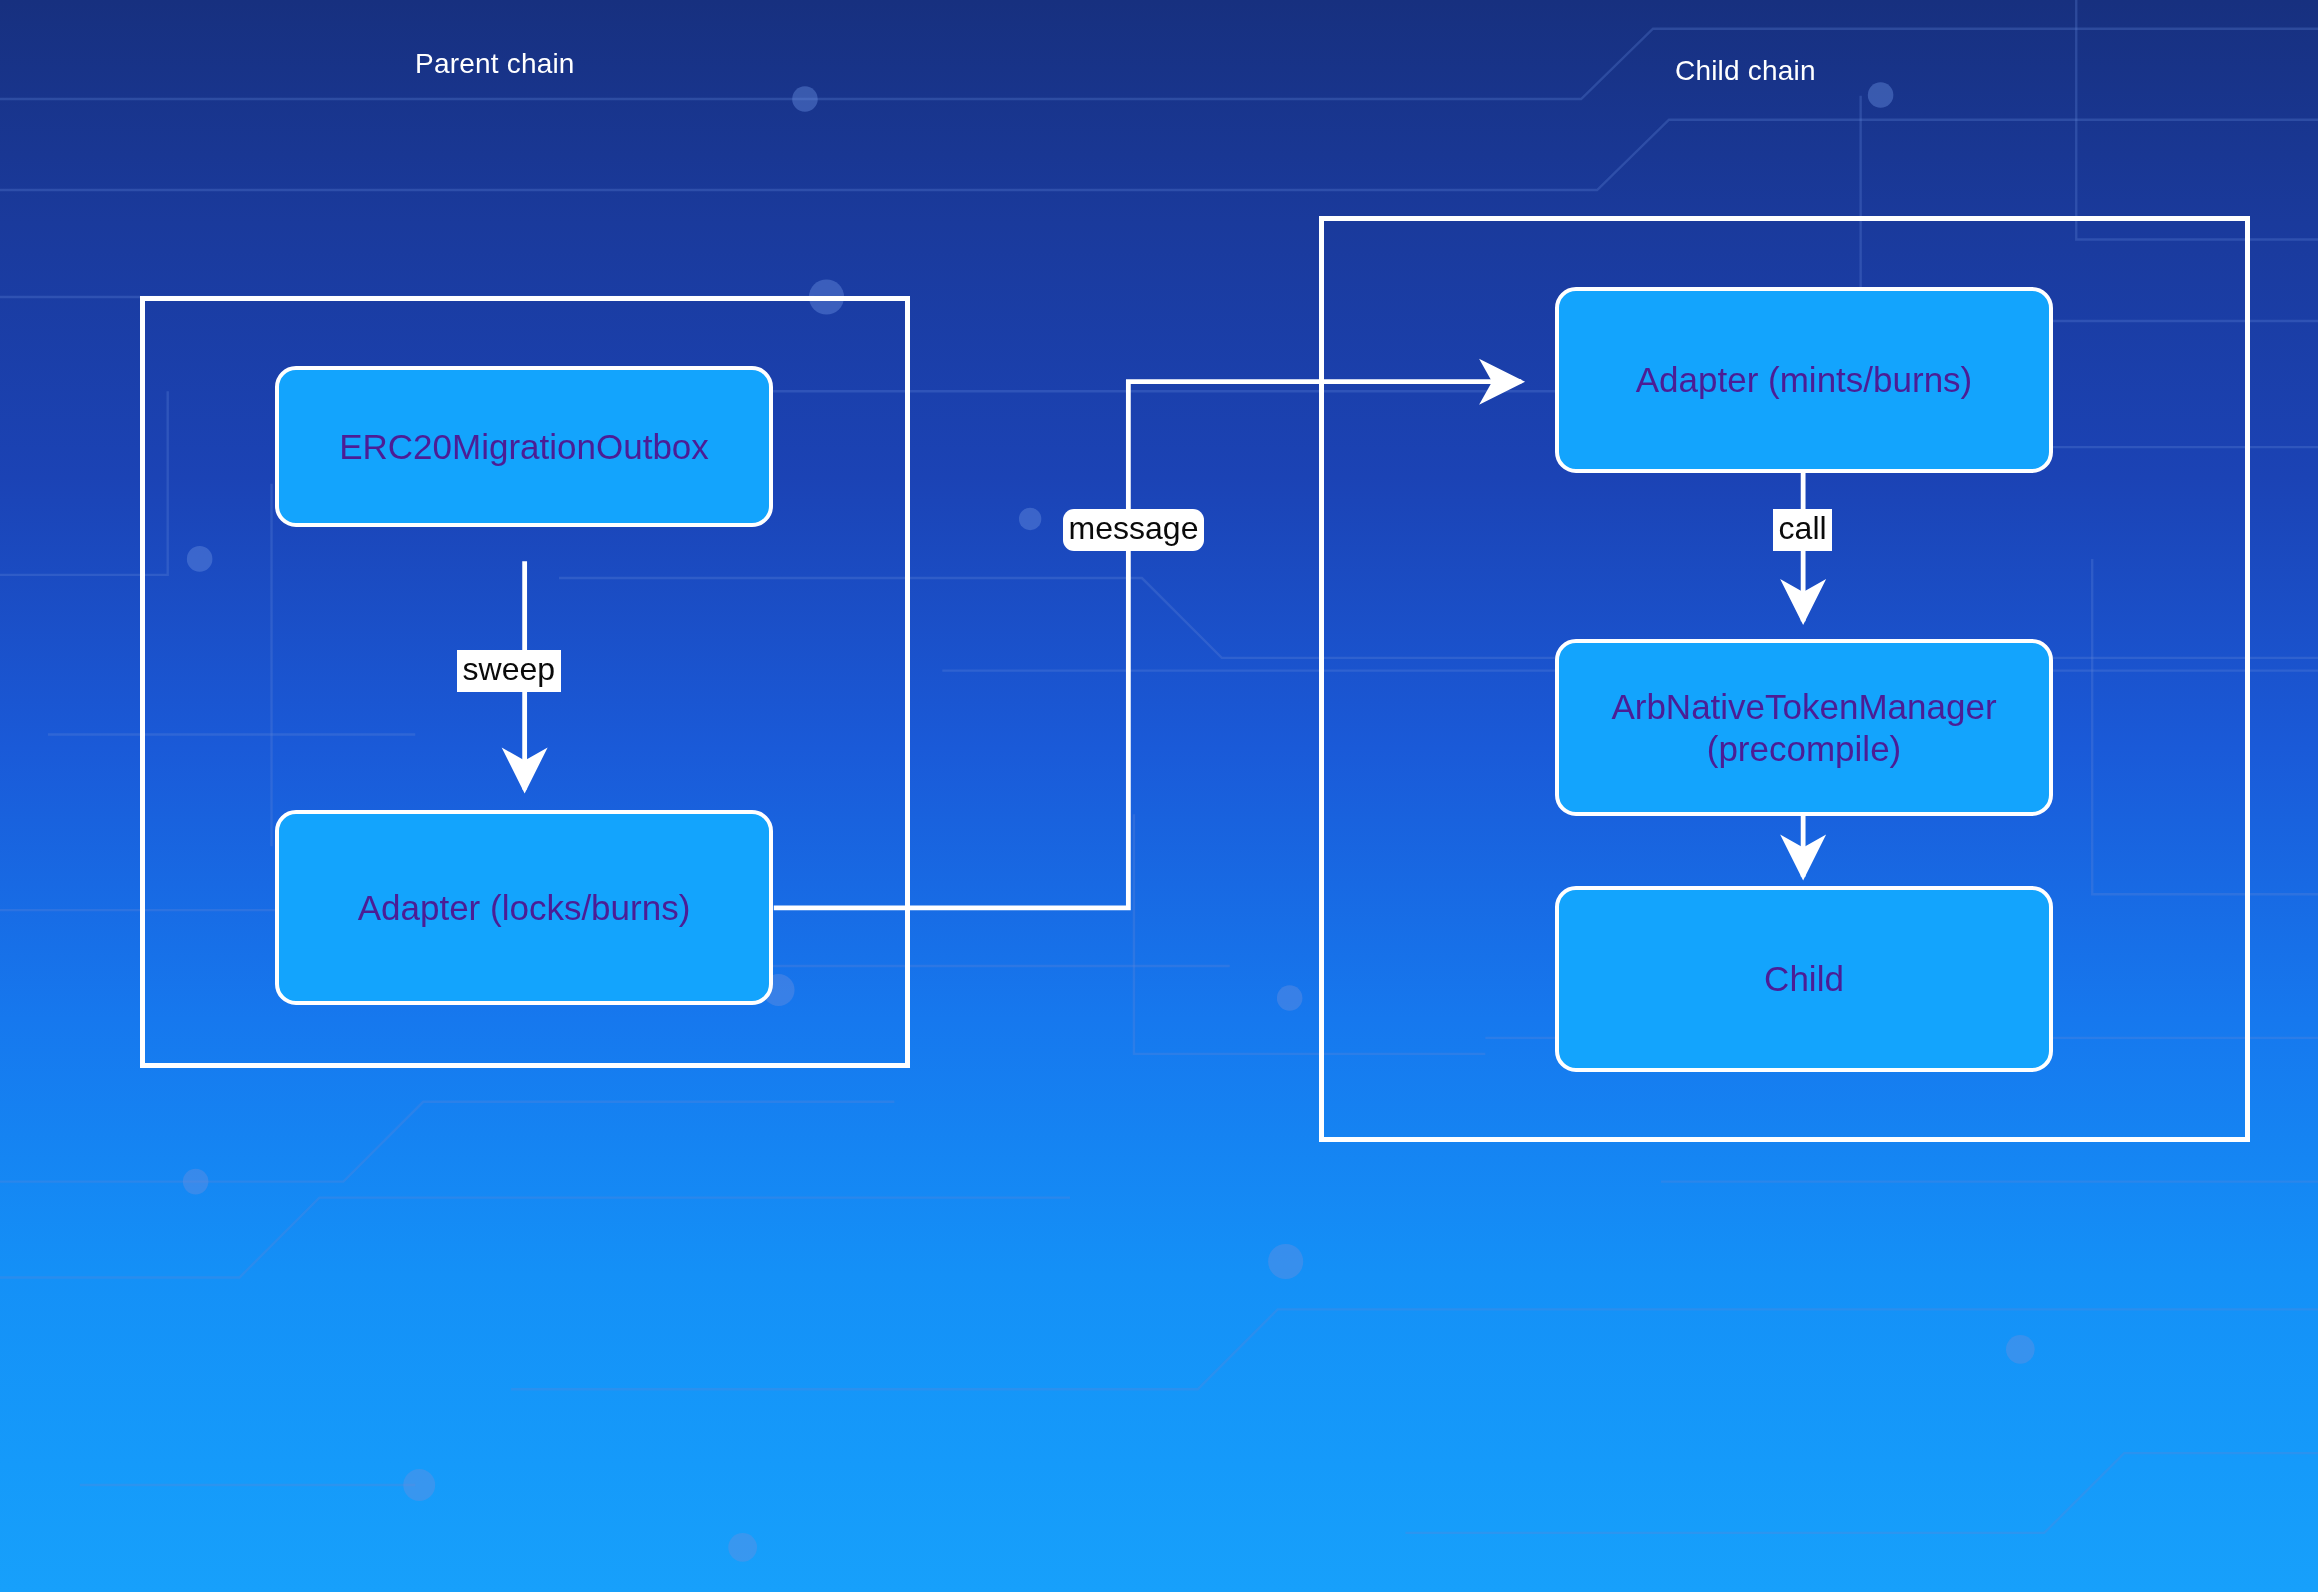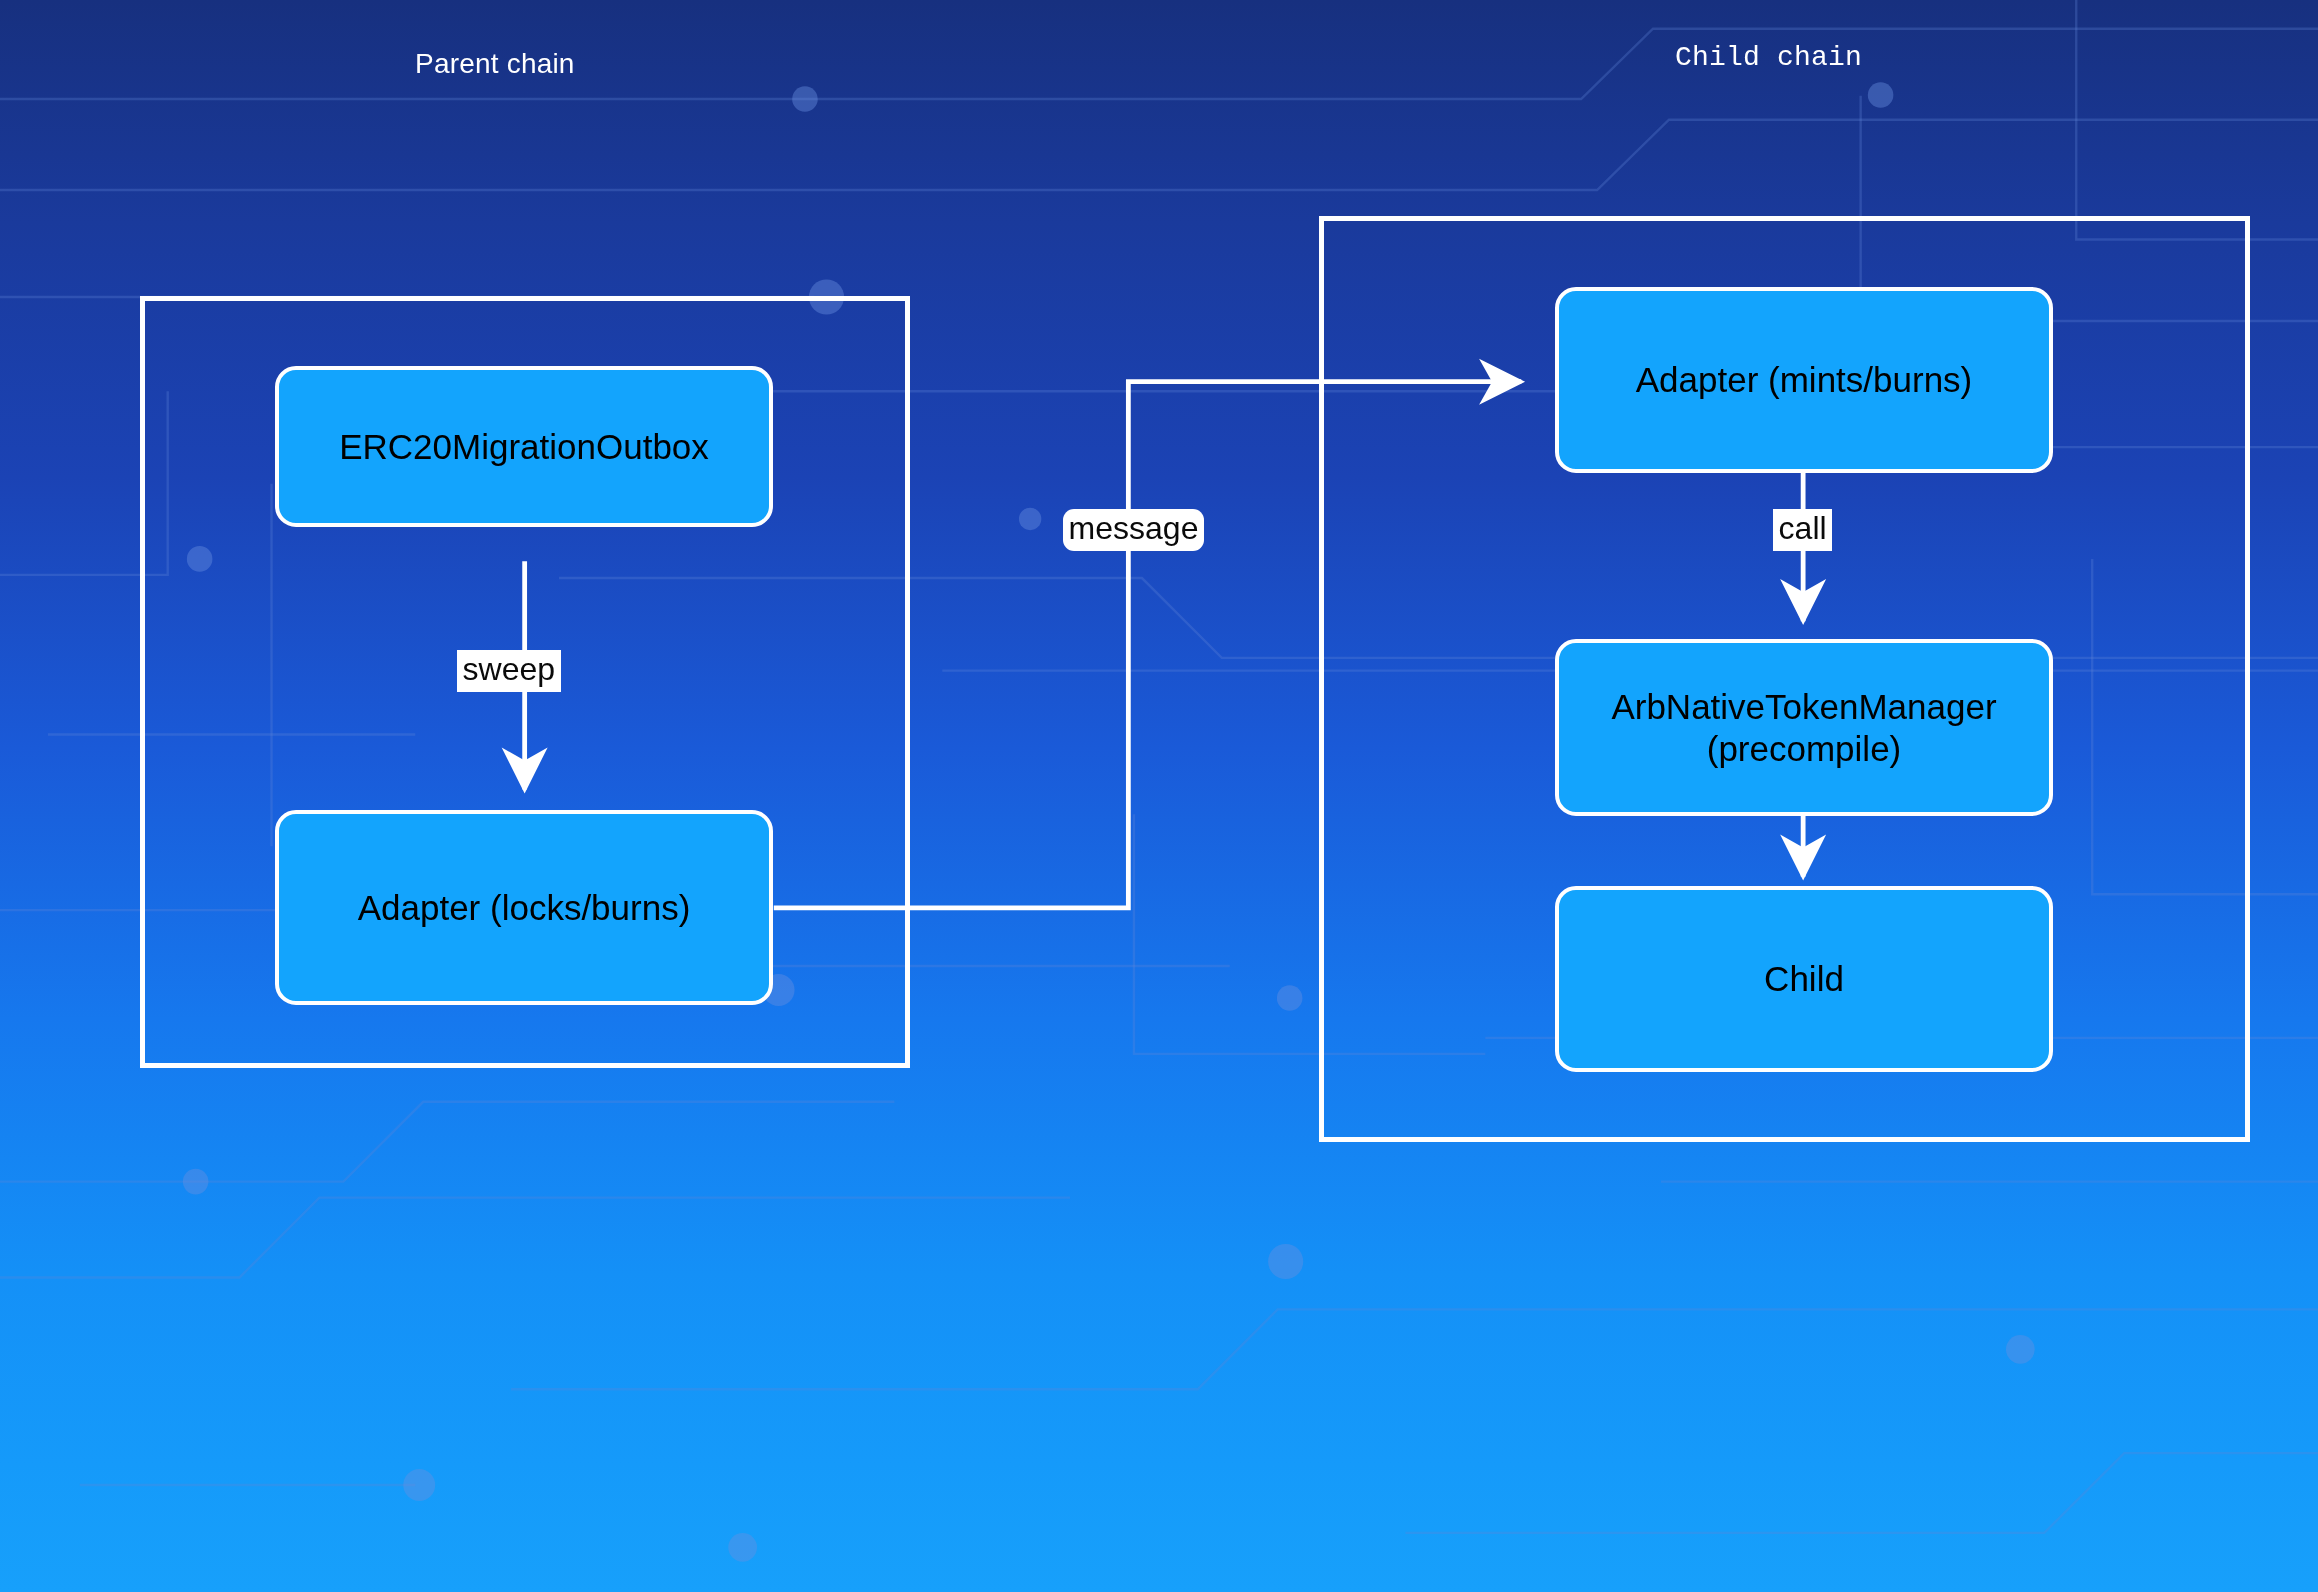--- a/index.html
+++ b/index.html
@@ -47,21 +47,21 @@
     box-sizing: border-box;
     background: transparent;
   }
   
   .node {
     position: absolute;
     box-sizing: border-box;
     background: #13a4fd;
     border: 4px solid #ffffff;
     border-radius: 21px;
-    color: #000000;
+    color: #4c1d95;
     display: flex;
     align-items: center;
     justify-content: center;
     text-align: center;
     font-size: 35px;
     line-height: 1.18;
     white-space: nowrap;
   }
   .node.wrap { white-space: normal; }
   
@@ -146,21 +146,21 @@
       <circle cx="245" cy="1480" r="16"></circle>
       <circle cx="1615" cy="1250" r="16"></circle>
       <circle cx="2290" cy="1000" r="16"></circle>
       <circle cx="930" cy="1938" r="18"></circle>
       <circle cx="2530" cy="1690" r="18"></circle>
       <circle cx="1290" cy="650" r="14"></circle>
     </g>
   </svg>
 
   <div class="chain-title" style="left:415px; top:50px;">Parent chain</div>
-  <div class="chain-title" style="left:1675px; top:44px;font-family:Liberation Mono, monospace;">Child chain</div>
+  <div class="chain-title" style="left:1675px; top:57px;">Child chain</div>
 
   <div class="chain-box" style="left:140px; top:296px; width:770px; height:772px;"></div>
   <div class="chain-box" style="left:1319px; top:216px; width:931px; height:926px;"></div>
 
   <svg id="edges" viewBox="0 0 2904 1994" preserveAspectRatio="none">
     <defs>
       <marker id="barb" markerWidth="15" markerHeight="15" refX="9.2" refY="5" orient="auto" markerUnits="strokeWidth">
         <path d="M0.4 0.2 L10 5 L0.4 9.8 L3.1 5 Z" fill="#ffffff"></path>
       </marker>
     </defs>

